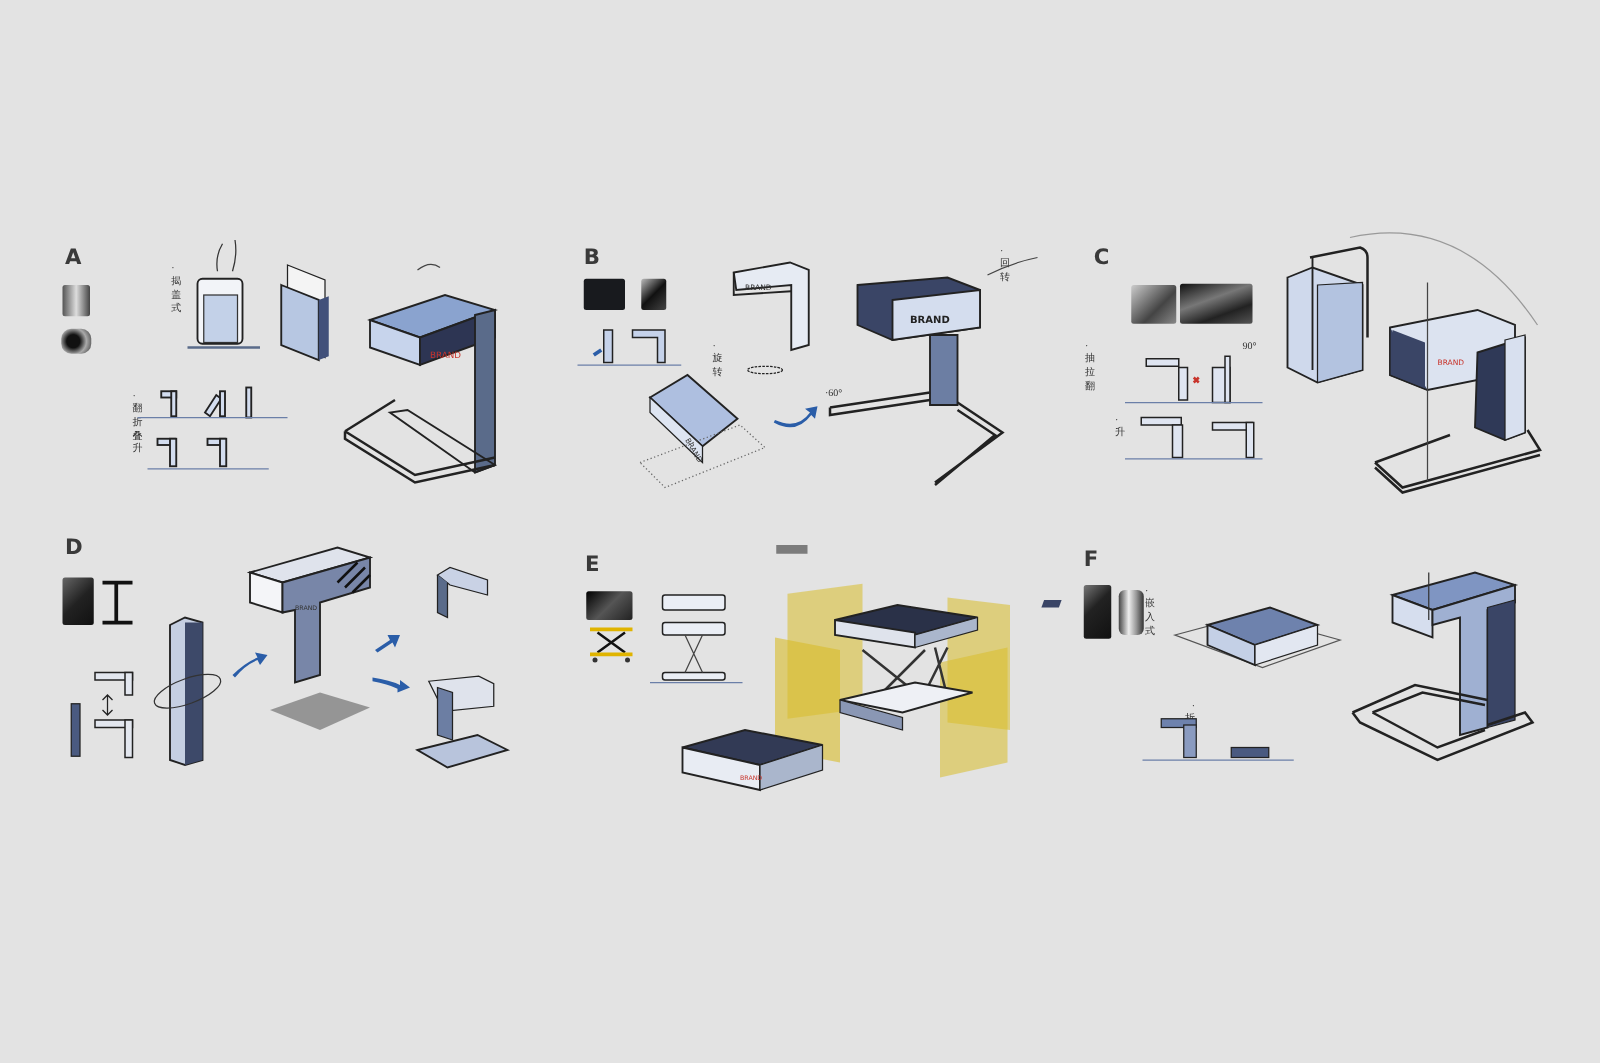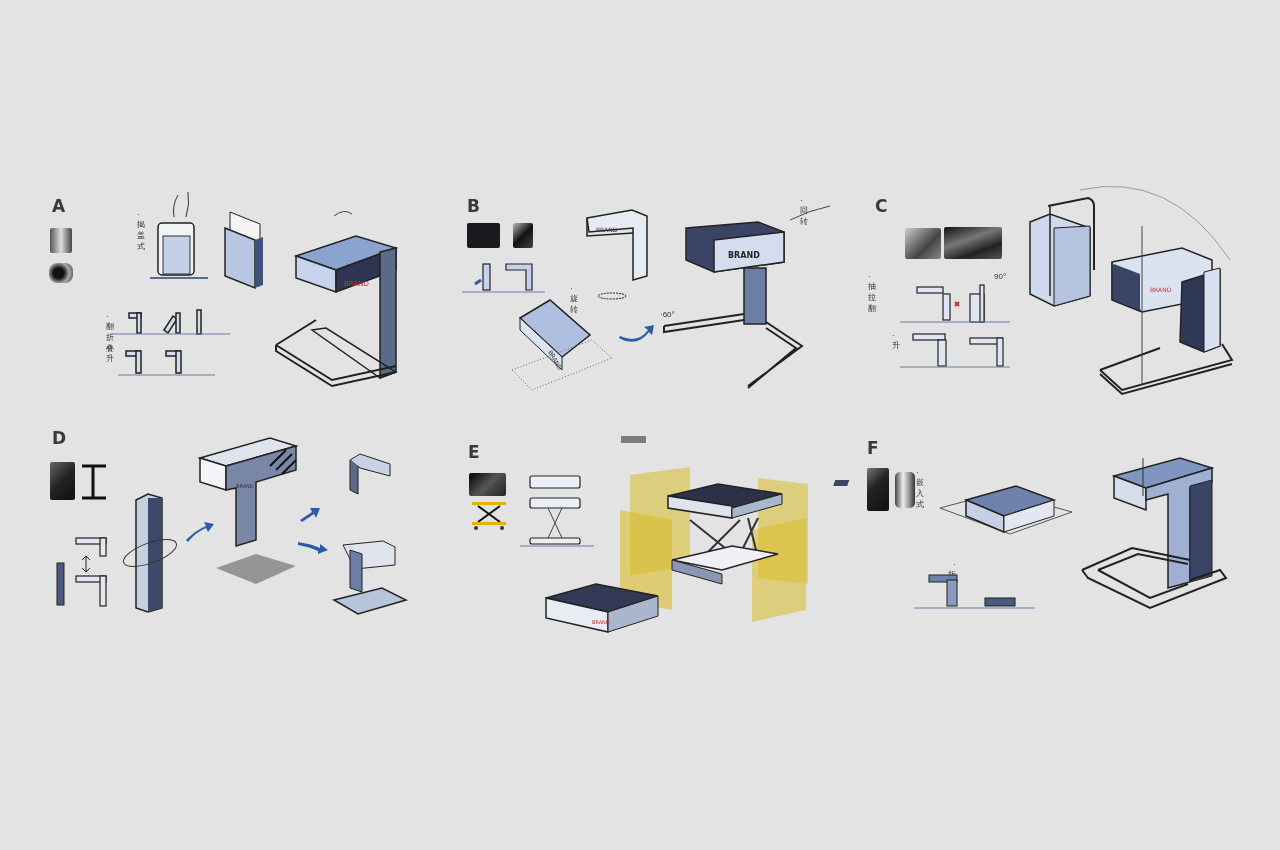--- a/index.html
+++ b/index.html
@@ -1,20 +1,20 @@
 <!DOCTYPE html>
 <html><head>
 <meta charset="utf-8">
 <style>
   html,body{margin:0;padding:0;}
   body{width:1280px;height:850px;background:#e3e3e3;position:relative;overflow:hidden;font-family:"Liberation Sans",sans-serif;}
   .panel{position:absolute;}
   .letter{position:absolute;font-family:"DejaVu Sans",sans-serif;font-weight:bold;font-size:17px;color:#3a3a3a;letter-spacing:0;}
   .thumb{position:absolute;border-radius:2px;}
-  .note{position:absolute;font-size:8px;color:#333;font-family:Liberation Sans, sans-serif;}
+  .note{position:absolute;font-size:8px;color:#333;font-family:Liberation Serif, serif;}
   svg{position:absolute;overflow:visible;}
   .gray-bar{position:absolute;left:621px;top:436px;width:25px;height:7px;background:#7c7c7c;}
 </style>
 </head>
 <body>
 
 <div class="panel">
   <div class="letter" style="left:52px;top:196px;">A</div>
   <div class="thumb" style="left:50px;top:228px;width:22px;height:25px;background:linear-gradient(90deg,#555,#ddd,#444);"></div>
   <div class="thumb" style="left:49px;top:263px;width:24px;height:20px;border-radius:8px;background:radial-gradient(circle at 40% 50%,#111 30%,#aaa 60%,#333);"></div>
@@ -55,21 +55,21 @@
     <path d="M380 378 l16 -6 l-70 -44 l-14 2z" fill="none" stroke="#222" stroke-width="1.5"></path>
     <path d="M276 345 l56 35 l64 -14 M276 345 l40 -25 M276 345 v6 l56 35 l64 -14" fill="none" stroke="#222" stroke-width="2"></path>
     <path d="M334 216 q10 -8 18 -2" stroke="#444" fill="none"></path>
   </svg>
 </div>
 
 <div class="panel">
   <div class="letter" style="left:467px;top:196px;">B</div>
   <div class="thumb" style="left:467px;top:223px;width:33px;height:25px;background:#181a1e;"></div>
   <div class="thumb" style="left:513px;top:223px;width:20px;height:25px;background:linear-gradient(135deg,#bbb,#111 50%,#444);"></div>
-  <div class="note" style="left:570px;top:272px;margin-top:12px;">·旋转</div>
+  <div class="note" style="left:570px;top:272px;">·旋转</div>
   <div class="note" style="left:800px;top:196px;">·回转</div>
   <div class="note" style="left:660px;top:310px;">·60°</div>
   <svg width="1280" height="850" style="left:0;top:0;">
     <g stroke="#222" stroke-width="1.2" fill="#c5d2ea">
       <rect x="483" y="264" width="7" height="26"></rect>
       <path d="M506 264 h26 v26 h-6 v-20 h-20z"></path>
     </g>
     <line x1="462" y1="292" x2="545" y2="292" stroke="#6b7fa8"></line>
     <path d="M475 284 l6 -4" stroke="#2a5da8" stroke-width="3"></path>
 

